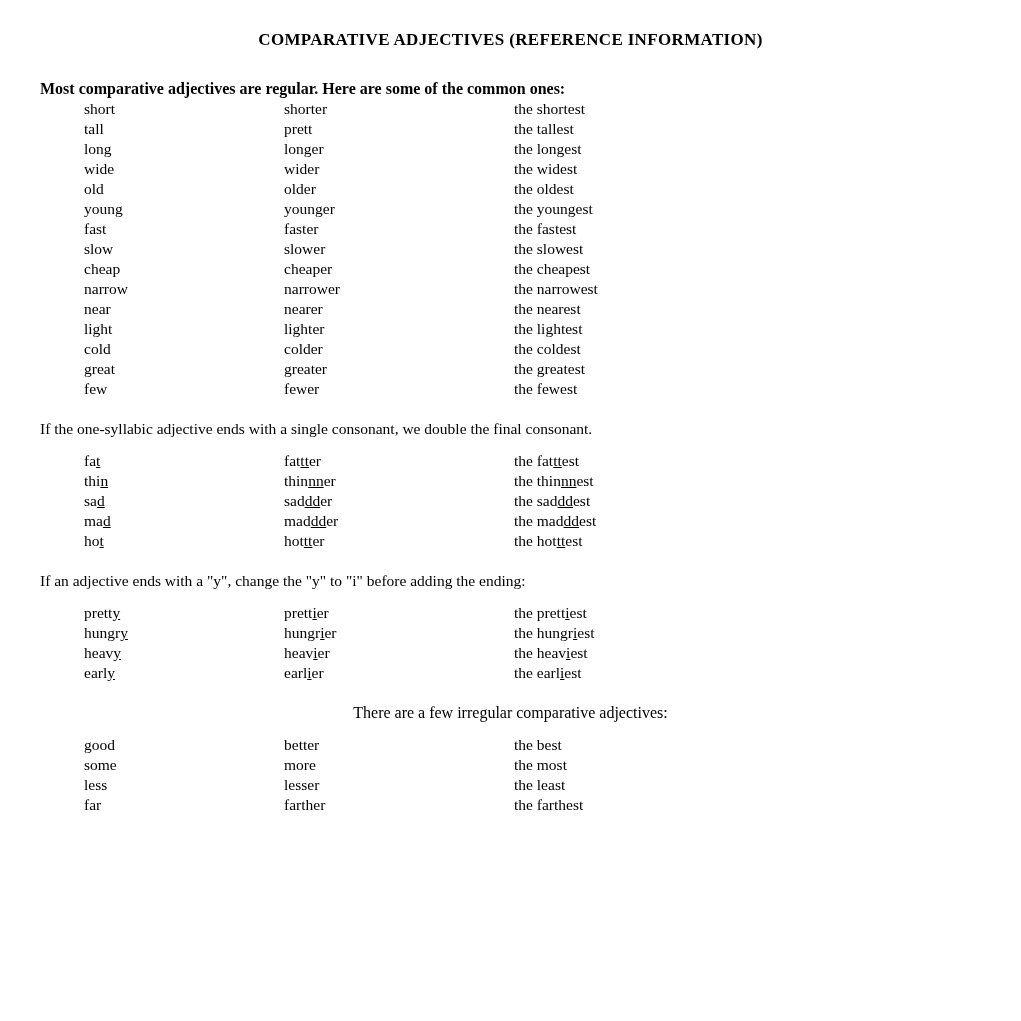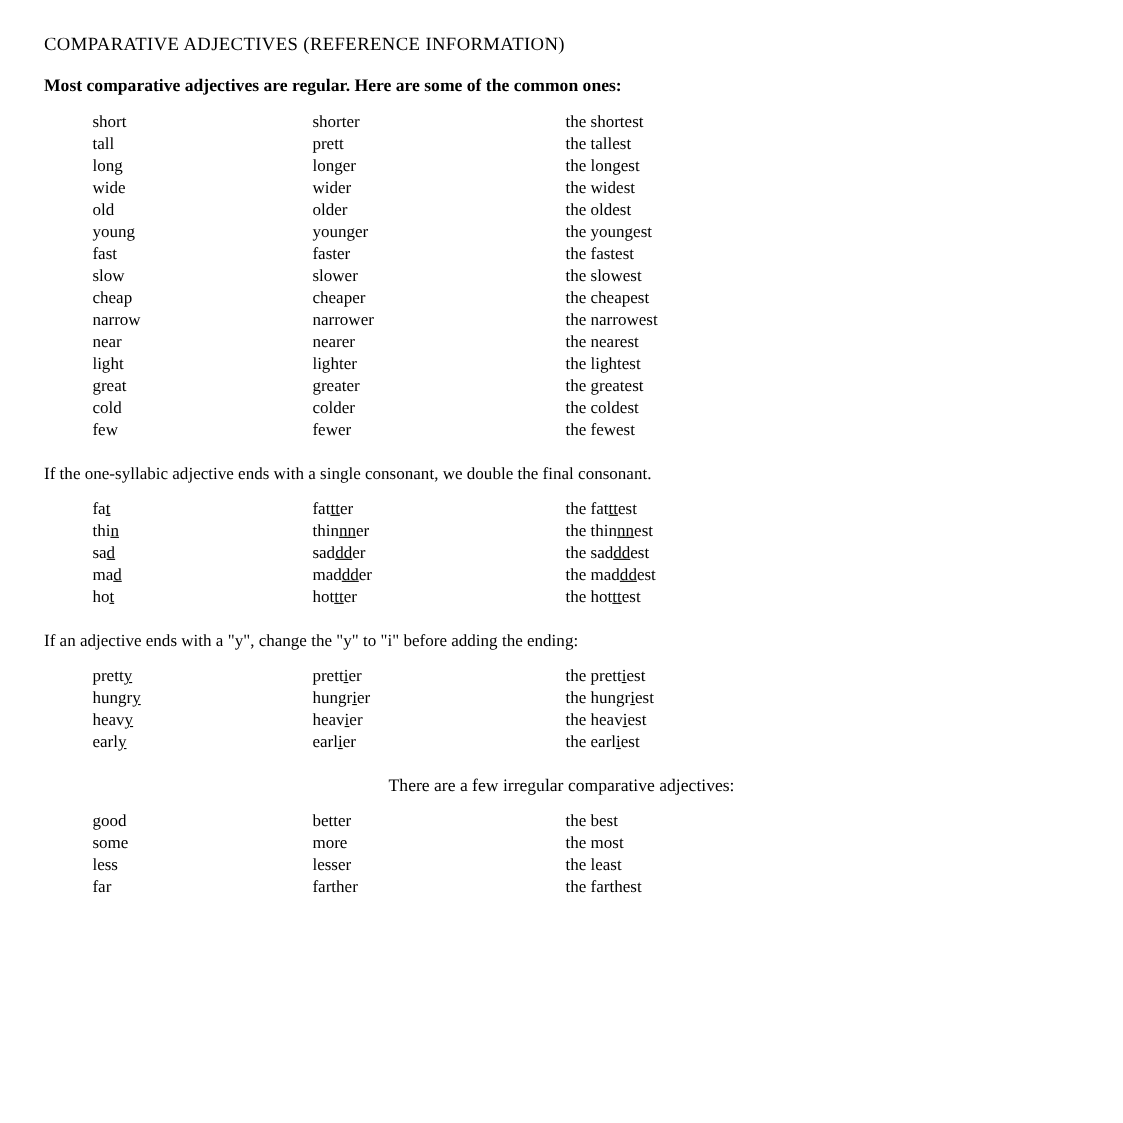--- a/index.html
+++ b/index.html
@@ -6,29 +6,30 @@
     body {
       background: #fff;
       font-family: 'Times New Roman', Times, serif;
       font-size: 16px;
       color: #000;
       padding: 30px 40px;
       max-width: 1021px;
       margin: 0 auto;
     }
     .page-title {
-      font-weight: normal;
+      text-align: center;
+      font-weight: bold;
       font-size: 17px;
-      margin-bottom: 20px;
+      margin-bottom: 30px;
       letter-spacing: 0.02em;
     }
     .section-intro {
       font-weight: bold;
       font-size: 16px;
-      margin-bottom: 14px;
+      margin-bottom: 2px;
       text-align: left;
     }
     .section-rule {
       font-weight: normal;
       font-size: 15.5px;
       margin: 22px 0 14px 0;
       text-align: left;
     }
     .adj-table {
       margin-left: 44px;
@@ -114,30 +115,30 @@
     <span class="adj-cell">near</span>
     <span class="adj-cell">nearer</span>
     <span class="adj-cell">the nearest</span>
   </div>
     <div class="adj-row">
     <span class="adj-cell">light</span>
     <span class="adj-cell">lighter</span>
     <span class="adj-cell">the lightest</span>
   </div>
     <div class="adj-row">
+    <span class="adj-cell">cold</span>
+    <span class="adj-cell">colder</span>
+    <span class="adj-cell">the coldest</span>
+  </div>
+    <div class="adj-row">
     <span class="adj-cell">great</span>
     <span class="adj-cell">greater</span>
     <span class="adj-cell">the greatest</span>
   </div>
     <div class="adj-row">
-    <span class="adj-cell">cold</span>
-    <span class="adj-cell">colder</span>
-    <span class="adj-cell">the coldest</span>
-  </div>
-    <div class="adj-row">
     <span class="adj-cell">few</span>
     <span class="adj-cell">fewer</span>
     <span class="adj-cell">the fewest</span>
   </div>
   </div>
 
 <div class="section-rule">If the one-syllabic adjective ends with a single consonant, we double the final consonant.</div>
 
 <div class="adj-table" id="double-table">
     <div class="adj-row">

